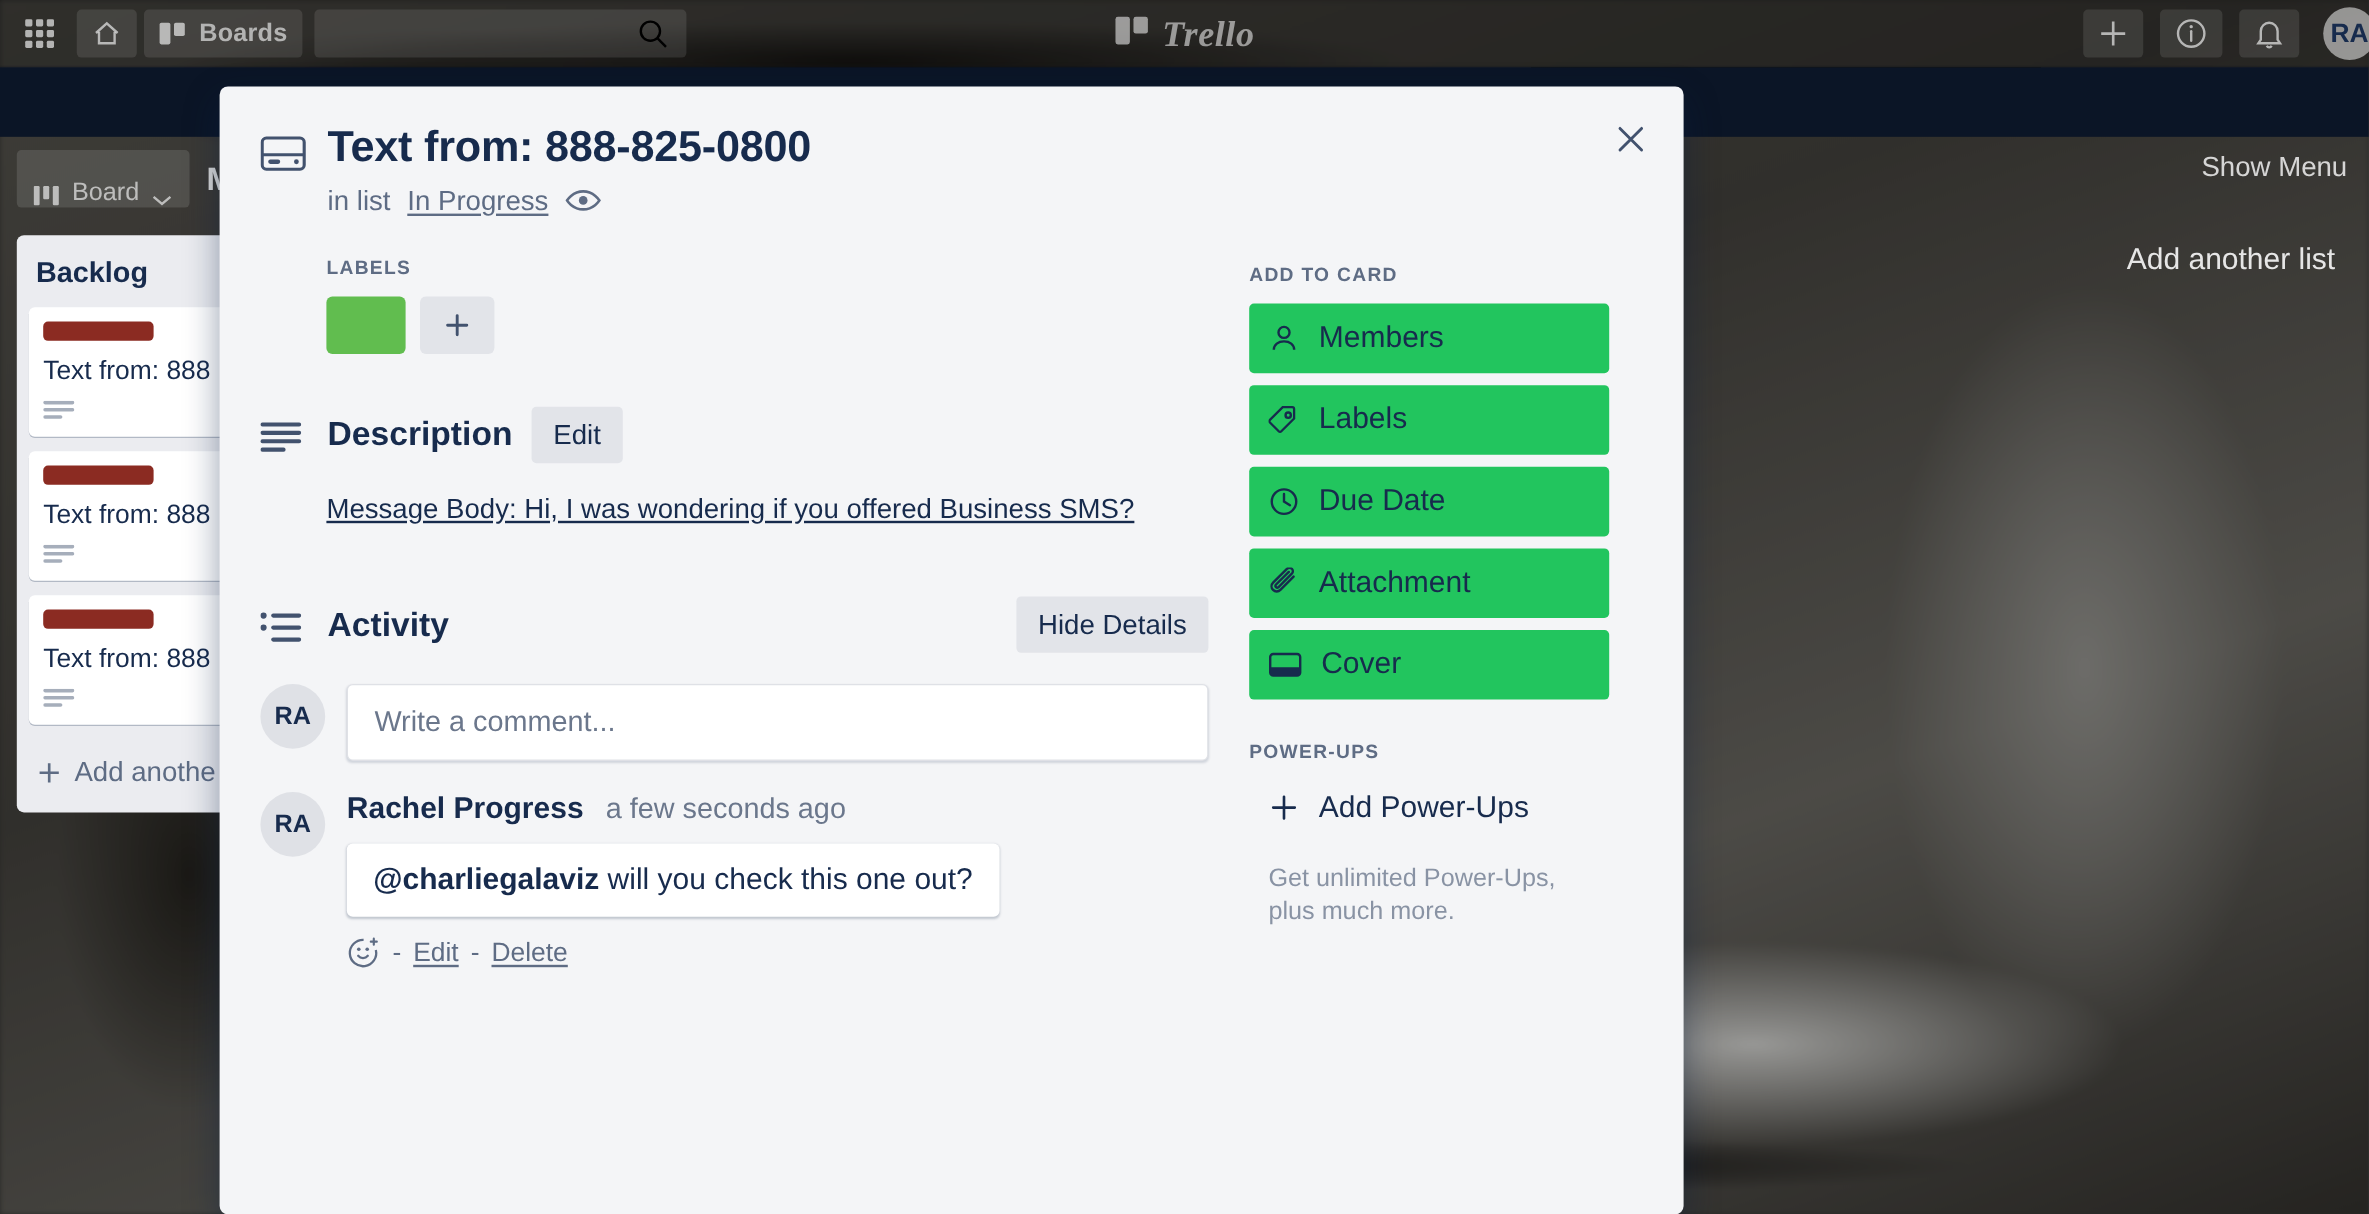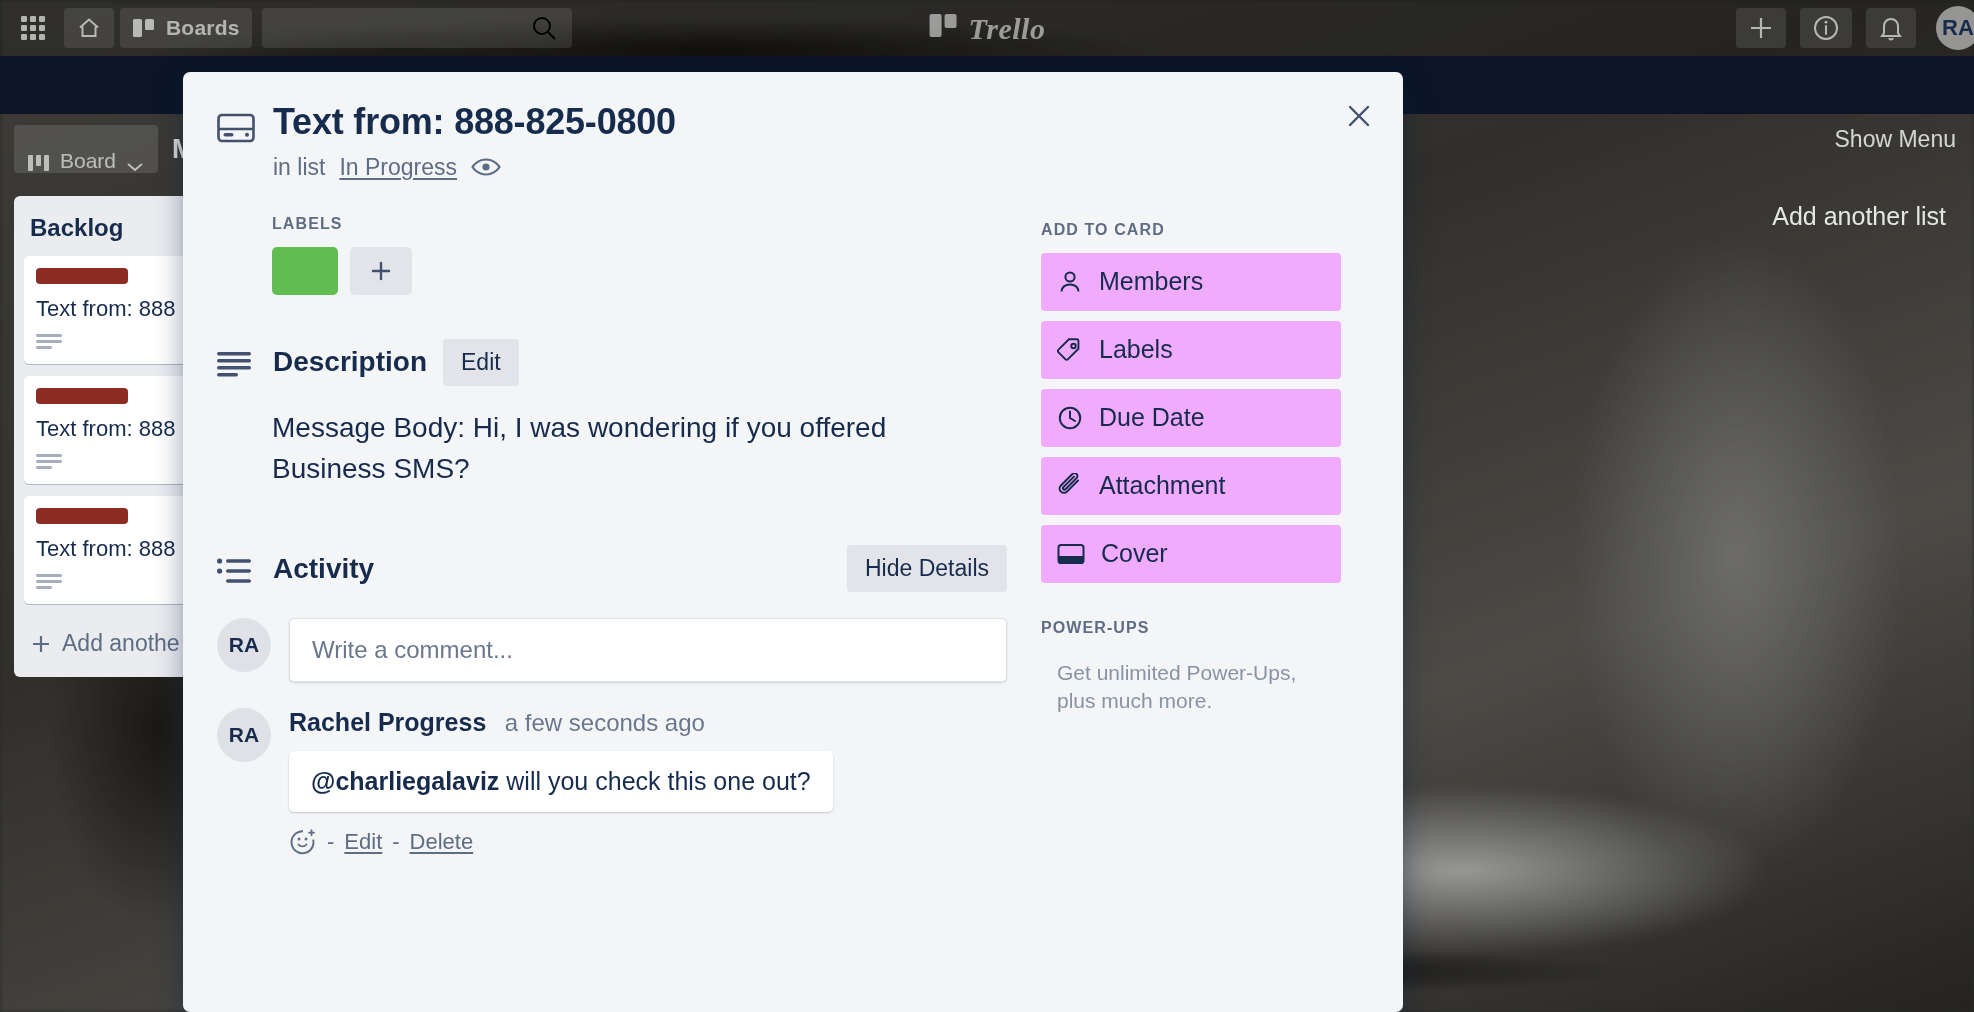--- a/index.html
+++ b/index.html
@@ -161,21 +161,21 @@
   .labels-block .sec-head { margin-left: 55px; }
 
   .row-icon { width: 40px; flex: 0 0 auto; color: #42526e; margin-top: 4px; }
   .sec-row { display: flex; align-items: center; gap: 16px; }
   .sec-title { font-size: 28px; font-weight: 700; color: #172b4d; }
   .btn-gray {
     background: #e2e4e9; color: #172b4d; border: none; border-radius: 4px;
     font-family: inherit; font-size: 23px; padding: 10px 18px; cursor: pointer;
   }
   .desc-text {
-    margin: 22px 0 0 55px; font-size: 28px; color: #172b4d; line-height: 1.45;
+    margin: 22px 0 0 55px; font-size: 23px; color: #172b4d; line-height: 1.45; text-decoration: underline;
   }
 
   .activity-head { display: flex; align-items: center; justify-content: space-between; margin-top: 56px; }
 
   .comment-row { display: flex; gap: 18px; align-items: flex-start; margin-top: 26px; }
   .avatar {
     width: 54px; height: 54px; border-radius: 50%; background: #dfe1e6;
     display: flex; align-items: center; justify-content: center;
     color: #172b4d; font-weight: 700; font-size: 21px; flex: 0 0 auto;
   }
@@ -198,21 +198,21 @@
   .c-actions {
     margin-top: 16px; display: flex; align-items: center; gap: 10px;
     font-size: 22px; color: #5e6c84;
   }
   .c-actions u { text-underline-offset: 3px; cursor: pointer; }
 
   
   .side-btn {
     display: flex; align-items: center; gap: 16px;
     height: 58px; padding: 0 16px; margin-bottom: 10px;
-    background: #f0abfc; border-radius: 4px;
+    background: #22c55e; border-radius: 4px;
     color: #172b4d; font-size: 25px; cursor: pointer;
   }
   .pu-head { margin-top: 36px; }
   .pu-add {
     display: flex; align-items: center; gap: 16px;
     padding: 8px 16px; color: #172b4d; font-size: 25px; cursor: pointer;
   }
   .pu-note { margin-top: 22px; padding: 0 16px; font-size: 21px; color: #8993a4; line-height: 1.35; }
   svg { display: block; }
 </style>
@@ -553,18 +553,26 @@
             <svg width="28" height="24" viewBox="0 0 28 24" fill="none" stroke="currentColor" stroke-width="2">
               <rect x="1.5" y="3" width="25" height="18" rx="2.6"></rect>
               <path d="M1.5 14h25v4.4a2.6 2.6 0 01-2.6 2.6H4.1a2.6 2.6 0 01-2.6-2.6V14z" fill="currentColor" stroke="none"></path>
             </svg>
           </span>
           <span>Cover</span>
         </div>
 
         <div class="sec-head pu-head">POWER-UPS</div>
 
+        <div class="pu-add">
+          <span>
+            <svg width="26" height="26" viewBox="0 0 26 26" stroke="currentColor" stroke-width="2.2" stroke-linecap="round">
+                <path d="M13 4v18M4 13h18"></path>
+              </svg>
+          </span>
+          <span>Add Power-Ups</span>
+        </div>
 
         <div class="pu-note">Get unlimited Power-Ups, plus much more.</div>
       </div>
     </div>
   </div>
 </div>
 
 </body></html>

